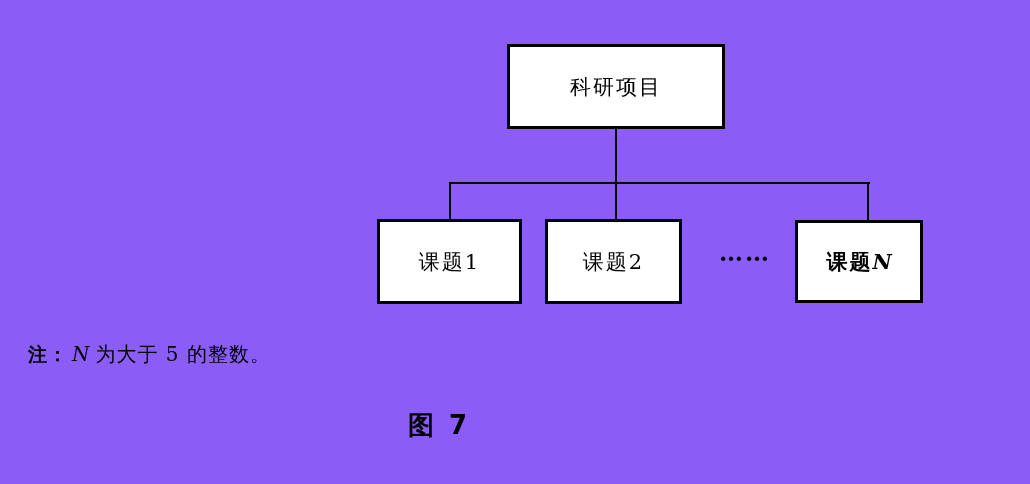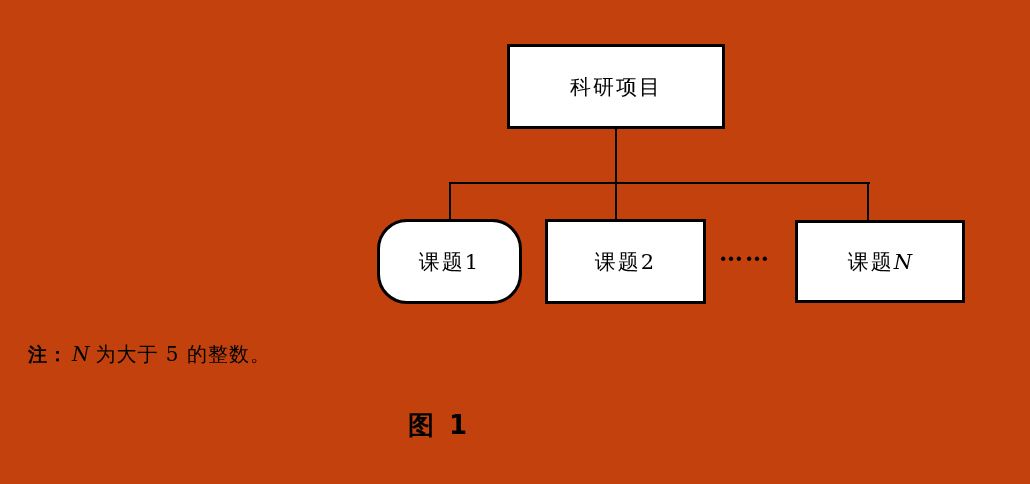--- a/index.html
+++ b/index.html
@@ -4,42 +4,42 @@
 <style>
   html, body {
     margin: 0;
     padding: 0;
     background: #ffffff;
   }
   .page {
     position: relative;
     width: 1030px;
     height: 484px;
-    background: #c2410c;
+    background: #8b5cf6;
     color: #000000;
     font-family: "DejaVu Serif", "Liberation Serif", serif;
     overflow: hidden;
   }
   
   .node {
     position: absolute;
     box-sizing: border-box;
     border: 3px solid #000000;
     background: #ffffff;
     display: flex;
     align-items: center;
     justify-content: center;
     font-size: 21px;
     letter-spacing: 2px;
     white-space: nowrap;
   }
   .node-root  { left: 507px; top: 44px;  width: 218px; height: 85px; }
-  .node-c1    { left: 377px; top: 219px; width: 145px; height: 85px; border-radius: 30px; }
-  .node-c2    { left: 545px; top: 219px; width: 161px; height: 85px; }
-  .node-cn    { left: 795px; top: 220px; width: 170px; height: 83px; }
+  .node-c1    { left: 377px; top: 219px; width: 145px; height: 85px; }
+  .node-c2    { left: 545px; top: 219px; width: 137px; height: 85px; }
+  .node-cn    { left: 795px; top: 220px; width: 128px; height: 83px; font-weight: bold; }
   .var-italic { font-style: italic; letter-spacing: 0; }
   
   .line {
     position: absolute;
     background: #000000;
   }
   .line-root-down { left: 615px; top: 129px; width: 2px;   height: 54px; }
   .line-hbar      { left: 449px; top: 182px; width: 421px; height: 2px;  }
   .line-drop-1    { left: 449px; top: 183px; width: 2px;   height: 36px; }
   .line-drop-2    { left: 615px; top: 183px; width: 2px;   height: 36px; }
@@ -123,16 +123,16 @@
   <div class="node node-cn">
     <span>课题</span>
       <span class="var-italic">N</span>
   </div>
 
   <div class="note">
     <span class="note-prefix">注：</span><span class="note-var">N</span><span>为大于 5 的整数。</span>
   </div>
 
   <div class="caption">
-    <span class="caption-fig">图 1</span>
+    <span class="caption-fig">图 7</span>
   </div>
 
 </div>
 
 </body></html>

